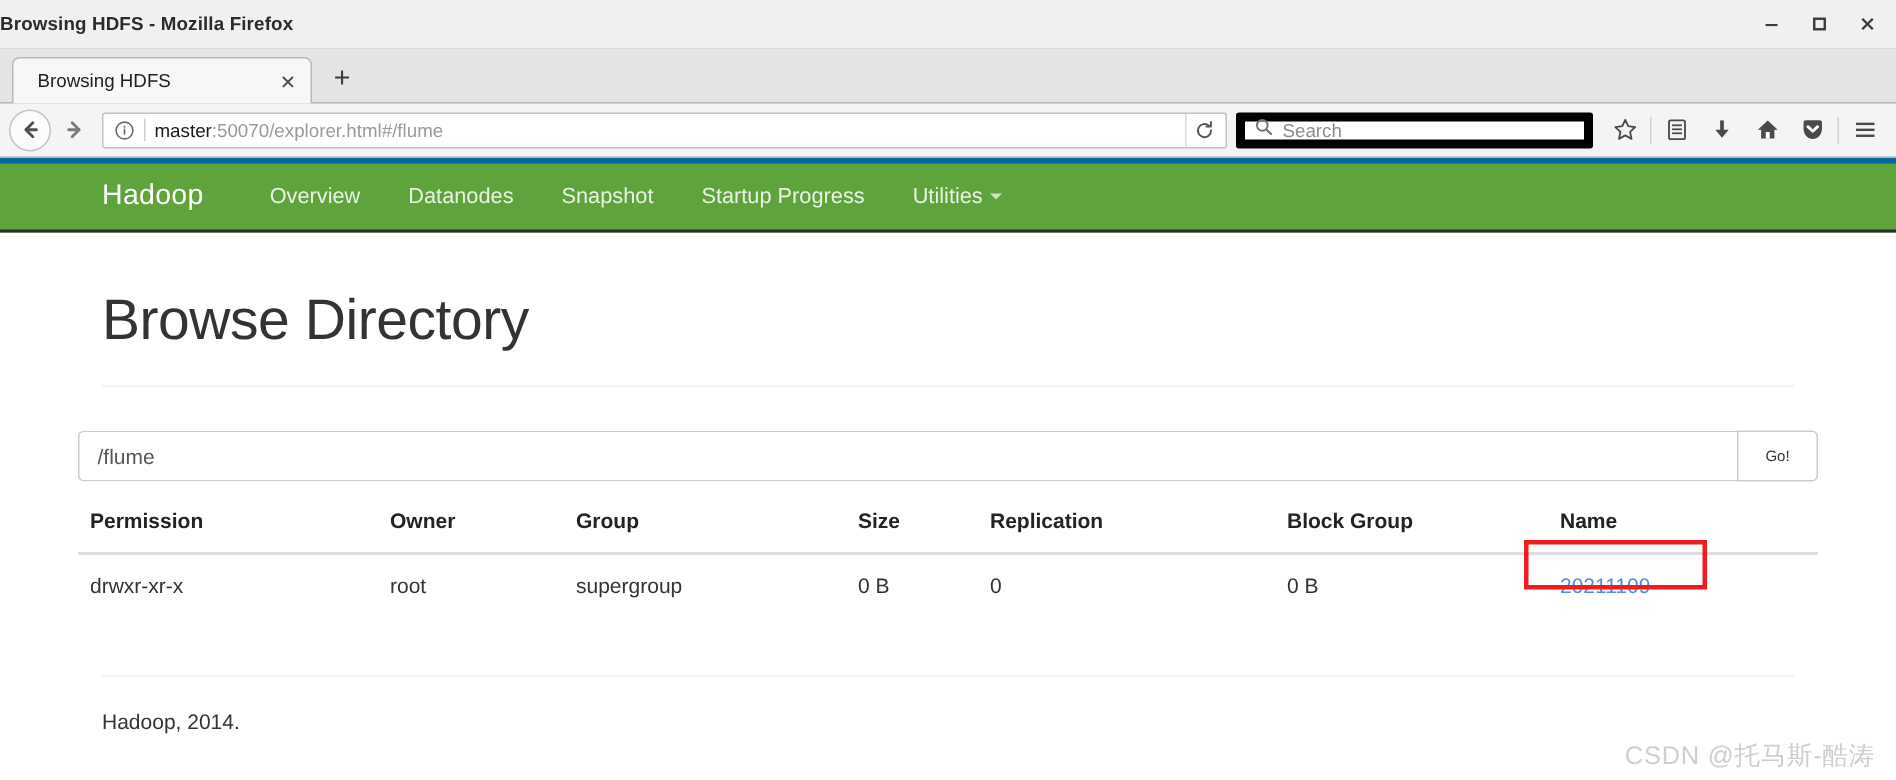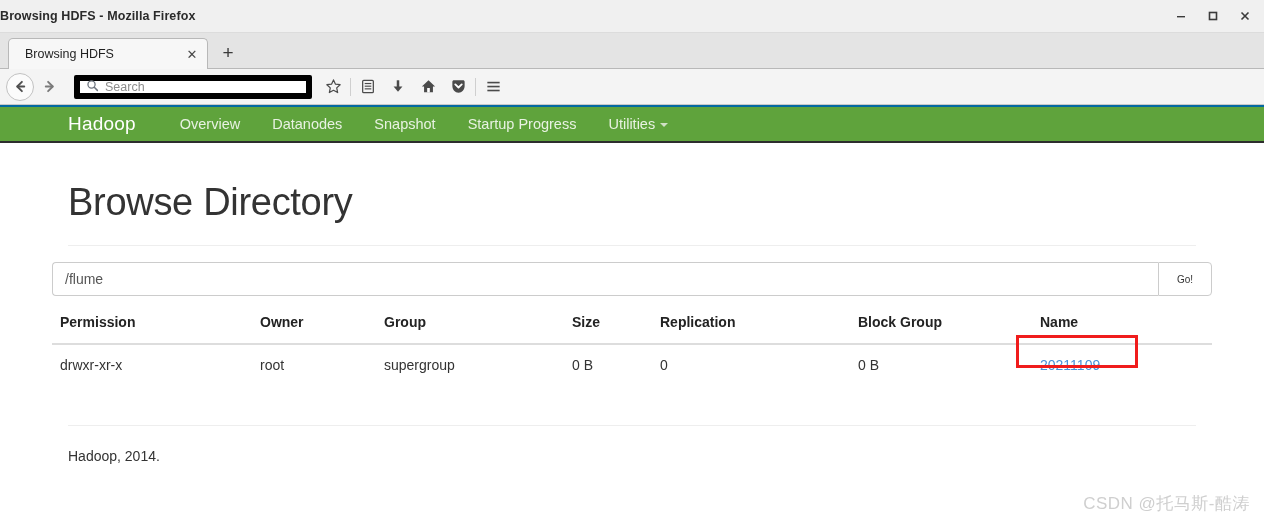--- a/index.html
+++ b/index.html
@@ -233,23 +233,23 @@
 
   
   .page {
     height: 416px;
     background: #ffffff;
     overflow: hidden;
     position: relative;
   }
 
   .hadoop-navbar {
-    height: 38px;
+    height: 50px;
     background: #5fa33c;
-    border-top: 2px solid #0369a1;
+    border-top: 4px solid #0369a1;
     border-bottom: 2px solid #2d2d2d;
     display: flex;
     align-items: center;
     padding-left: 68px;
     box-sizing: border-box;
   }
   .brand {
     color: #ffffff;
     font-size: 19px;
     margin-right: 28px;
@@ -288,21 +288,21 @@
     letter-spacing: -0.3px;
   }
   .rule {
     border: none;
     border-top: 1px solid #eeeeee;
     margin: 21px 0 0 0;
   }
 
   .input-group {
     display: flex;
-    margin-top: 16px;
+    margin-top: 29px;
     margin-left: -16px;
     width: 1160px;
   }
   .path-input {
     flex: 1;
     height: 34px;
     border: 1px solid #cccccc;
     border-right: none;
     border-radius: 4px 0 0 4px;
     background: #ffffff;
@@ -439,20 +439,37 @@
           </svg>
       </div>
       <div class="nav-arrow">
         <svg width="15" height="15" viewBox="0 0 16 16">
             <path d="M6.5 3 L11.5 8 L6.5 13" stroke="#7a7a7a" stroke-width="2" fill="none" stroke-linecap="round" stroke-linejoin="round"></path>
             <path d="M4 8 L11.2 8" stroke="#7a7a7a" stroke-width="2" stroke-linecap="round"></path>
           </svg>
       </div>
     </div>
 
+    <div class="urlbar">
+      <span class="identity-icon">
+        <svg width="14" height="14" viewBox="0 0 16 16">
+            <circle cx="8" cy="8" r="6.4" fill="none" stroke="#6a6a6a" stroke-width="1.2"></circle>
+            <rect x="7.4" y="6.6" width="1.2" height="4.6" fill="#6a6a6a"></rect>
+            <rect x="7.4" y="4.4" width="1.2" height="1.4" fill="#6a6a6a"></rect>
+          </svg>
+      </span>
+      <span class="url-sep"></span>
+      <span class="url-text"><span class="host">master</span><span>:50070/explorer.html#/flume</span></span>
+      <span class="reload-btn">
+        <svg width="14" height="14" viewBox="0 0 16 16">
+            <path d="M13 8 A5 5 0 1 1 11.2 4.2" stroke="#555" stroke-width="1.5" fill="none" stroke-linecap="round"></path>
+            <path d="M12.9 1.6 L12.9 5 L9.5 5" stroke="#555" stroke-width="1.5" fill="none" stroke-linecap="round" stroke-linejoin="round"></path>
+          </svg>
+      </span>
+    </div>
 
     <div class="searchbar">
       <span>
         <svg width="13" height="13" viewBox="0 0 16 16">
             <circle cx="6.8" cy="6.8" r="4.4" fill="none" stroke="#6f7680" stroke-width="1.6"></circle>
             <path d="M10.2 10.2 L14 14" stroke="#6f7680" stroke-width="1.8" stroke-linecap="round"></path>
           </svg>
       </span>
       <span class="search-placeholder">Search</span>
     </div>

